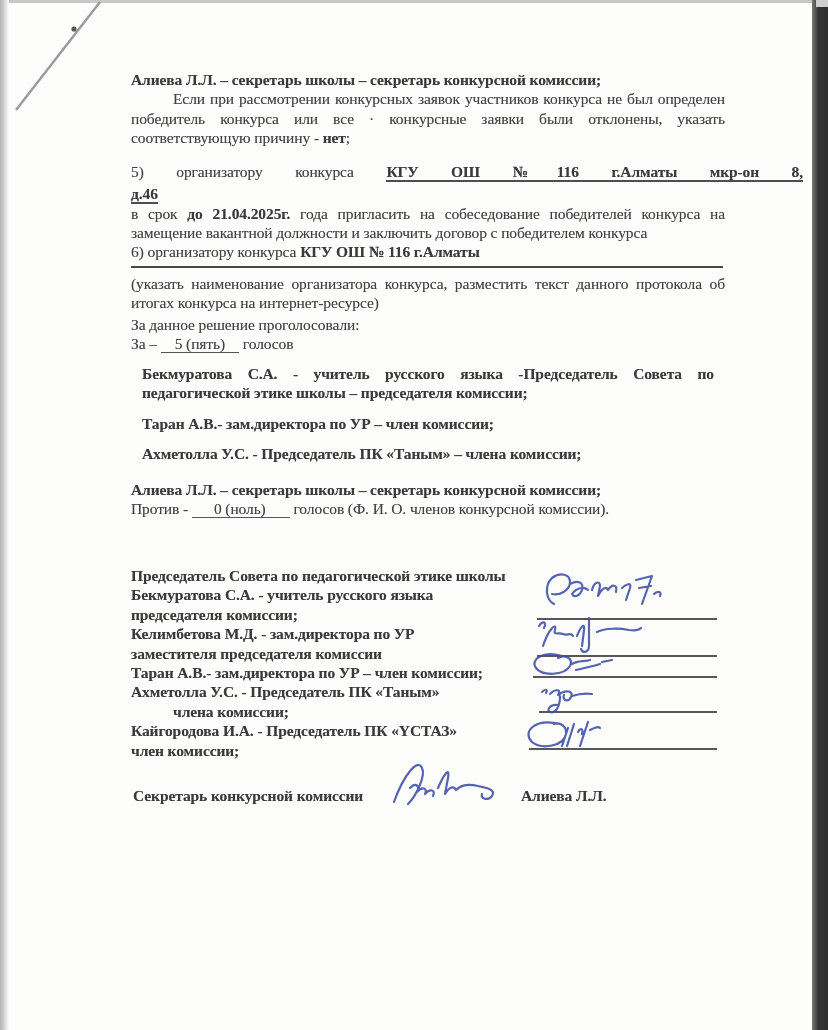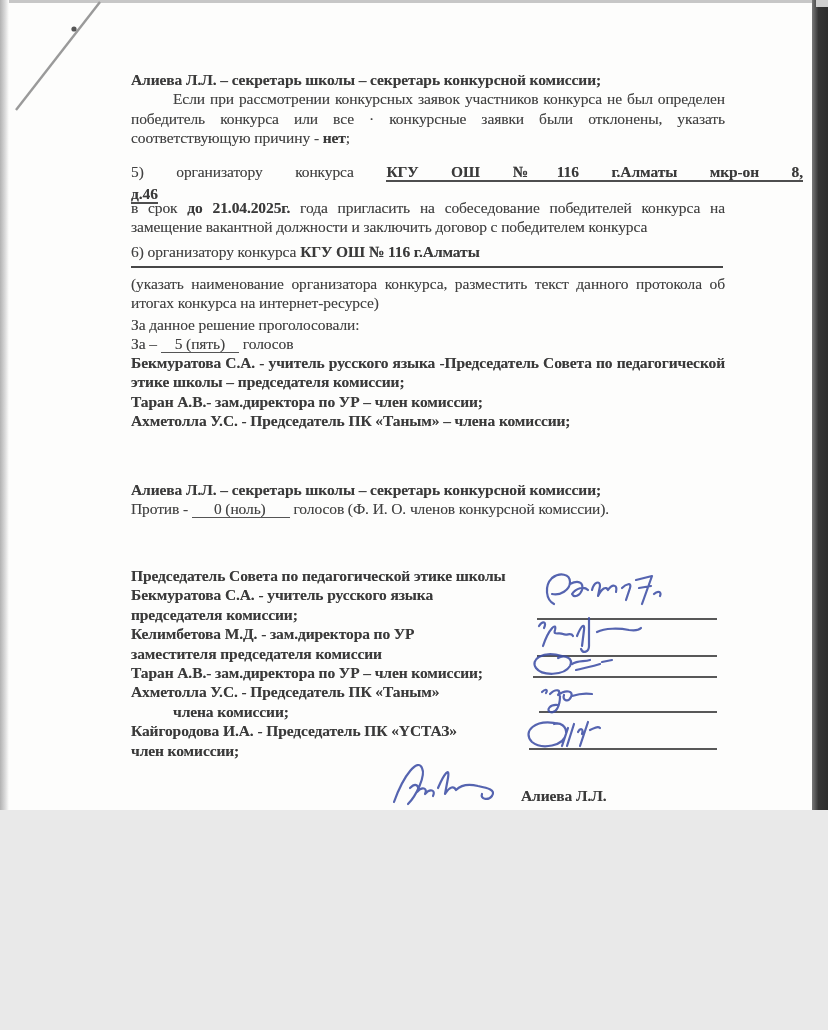--- a/index.html
+++ b/index.html
@@ -1,18 +1,18 @@
 <!DOCTYPE html>
 <html lang="ru"><head>
 <meta charset="utf-8">
 <style>
   * { margin:0; padding:0; box-sizing:border-box; }
   html,body { background:#e9e9e9; }
   .page {
-    position:relative; width:828px; height:810px;
+    position:relative; width:828px; height:1030px;
     background:#fdfdfc; overflow:hidden;
     font-family:"Liberation Serif","DejaVu Serif",serif;
     color:#424242;
   }
   .abs { position:absolute; }
   .txt { font-size:15.5px; line-height:19.4px; letter-spacing:-0.1px;
          text-shadow:0 0 0.5px rgba(70,70,70,.45); }
   .b { font-weight:bold; color:#3a3a3a; }
   .just { text-align:justify; }
   .indent { text-indent:42px; }
@@ -25,21 +25,21 @@
   .edge-top { left:0; top:0; width:828px; height:3px; background:#c7c7c7; }
   .edge-left { left:0; top:0; width:9px; height:1030px;
     background:linear-gradient(to right,#b2b2b2,#d9d9d9 55%,#fdfdfc); }
   .edge-right { left:812px; top:0; width:16px; height:1030px;
     background:linear-gradient(to right,#7a7a7a 0,#353535 40%,#2d2d2d 100%); }
   .edge-corner { left:816px; top:0; width:12px; height:7px; background:#cfcfcf; }
   .sigline { position:absolute; height:2px; background:#585858; }
   .svgsig { position:absolute; }
   .svgsig path { fill:none; stroke:#3d4fa5; stroke-width:2.2;
     stroke-linecap:round; stroke-linejoin:round; opacity:.88; }
-  .members > div { margin:0; }
+  .members > div { margin:11px; }
 </style>
 </head>
 <body>
 
 <div class="page">
 
   <div class="abs edge-top"></div>
   <div class="abs edge-left"></div>
   <div class="abs edge-right"></div>
   <div class="abs edge-corner"></div>
@@ -55,21 +55,21 @@
   </div>
 
   <div class="abs txt jline" style="left:131px;top:162px;width:672px;">
     <span>5)</span>
     <span>организатору</span>
     <span>конкурса</span>
     <span class="b u2">КГУ ОШ №116 г.Алматы мкр-он 8,</span>
   </div>
   <div class="abs txt b" style="left:131px;top:184px;"><span class="u2">д.46</span></div>
 
-  <div class="abs txt just" style="left:131px;top:198px;width:594px;"><span>в срок </span><span class="b">до 21.04.2025г.</span><span> года пригласить на собеседование победителей конкурса на замещение вакантной должности и заключить договор с победителем конкурса</span></div>
+  <div class="abs txt just" style="left:131px;top:204px;width:594px;"><span>в срок </span><span class="b">до 21.04.2025г.</span><span> года пригласить на собеседование победителей конкурса на замещение вакантной должности и заключить договор с победителем конкурса</span></div>
 
   <div class="abs txt" style="left:131px;top:242px;width:594px;"><span>6) организатору конкурса </span><span class="b">КГУ ОШ № 116 г.Алматы</span></div>
 
   <div class="abs" style="left:131px;top:266px;width:592px;height:2px;background:#474747;"></div>
 
   <div class="abs txt just" style="left:131px;top:274px;width:594px;">(указать наименование организатора конкурса, разместить текст данного протокола об итогах конкурса на интернет-ресурсе)</div>
 
   <div class="abs txt" style="left:131px;top:315px;width:594px;">За данное решение проголосовали:</div>
 
   <div class="abs txt" style="left:131px;top:334px;width:594px;"><span>За – </span><span class="u1 pad-u">5  (пять)</span><span> голосов</span></div>
@@ -117,15 +117,16 @@
   <svg class="svgsig" style="left:536px;top:680px;" width="70" height="38" viewBox="0 0 70 38">
     <path d="M6 12 C10 8 12 10 10 13 M14 14 C20 8 26 10 22 15 C30 9 38 11 35 17 C32 23 26 20 28 15 M24 16 C24 26 20 34 14 32 C10 30 14 24 22 25 M36 16 C42 14 50 13 56 14"></path>
   </svg>
   <svg class="svgsig" style="left:520px;top:718px;" width="100" height="38" viewBox="0 0 100 38">
     <path d="M40 6 C14 0 2 14 12 24 C22 32 44 28 46 16 C47 8 40 4 34 6 M48 10 L42 28 M54 6 L47 28 M58 14 C60 10 64 10 62 16 M68 4 L60 28 M70 12 C74 10 78 8 80 10"></path>
   </svg>
   <svg class="svgsig" style="left:382px;top:754px;" width="135" height="62" viewBox="0 0 135 62">
     <path d="M12 48 C22 20 36 4 40 14 C44 22 34 42 26 50 M28 34 C34 28 38 32 35 38 C40 32 46 34 43 40 C48 34 54 36 51 42 M56 34 C62 20 68 12 66 24 L63 40 C68 32 72 32 74 36 C80 30 88 30 96 32 C106 34 114 36 110 42 C106 47 98 45 100 40"></path>
   </svg>
 
+  <div class="abs txt b" style="left:133px;top:786px;">Секретарь конкурсной комиссии</div>
   <div class="abs txt b" style="left:521px;top:786px;">Алиева Л.Л.</div>
 
 </div>
 
 </body></html>

